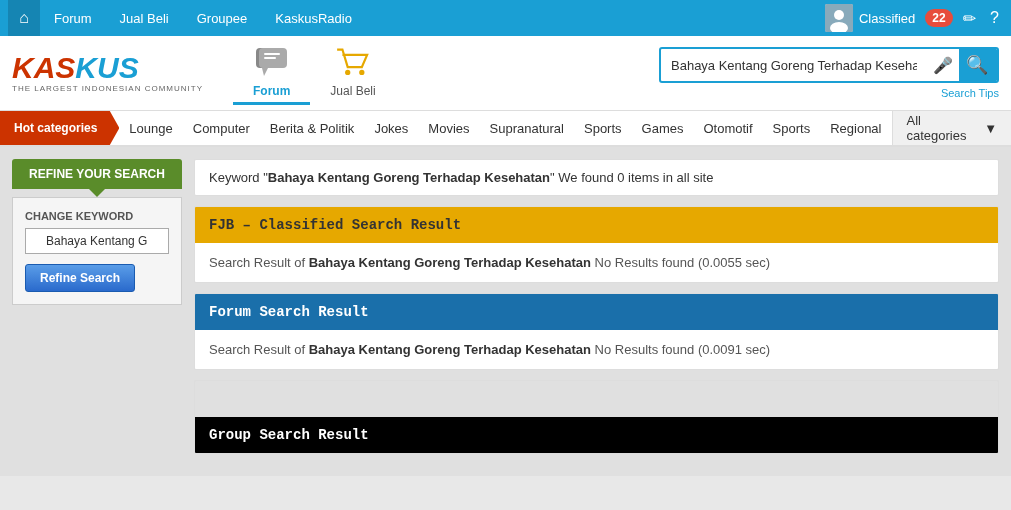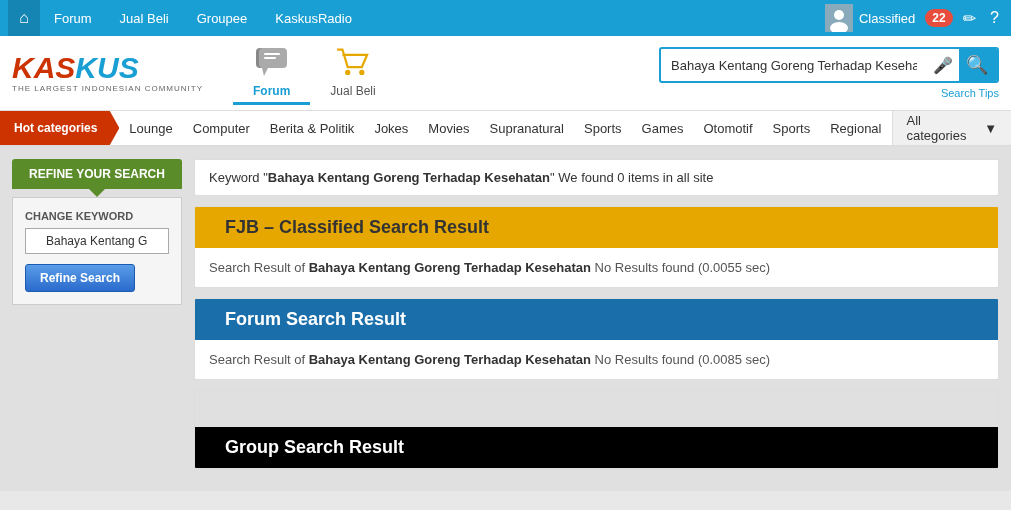--- a/index.html
+++ b/index.html
@@ -277,24 +277,25 @@
     }
     .result-info-bar strong { font-weight: bold; }
 
     .result-section {
       border: 1px solid #ddd;
       border-radius: 2px;
       margin-bottom: 10px;
       overflow: hidden;
     }
     .result-section-header {
-      padding: 10px 30px;
-      color: #fff;
-      font-size: 18px;
-      font-weight: bold;
+      padding: 10px 14px;
+      color: #fff;
+      font-size: 14px;
+      font-weight: bold;
+      font-family: Liberation Mono, monospace;
     }
     .result-section-header.fjb { background: #e6a800; color: #333; }
     .result-section-header.forum { background: #1a6faa; }
     .result-section-header.group { background: #000000; margin-top: 36px; }
     .result-section-body {
       background: #fff;
       padding: 12px 14px;
       font-size: 13px;
       color: #555;
     }
@@ -440,21 +441,21 @@
     <div class="result-section">
       <div class="result-section-header fjb">FJB – Classified Search Result</div>
       <div class="result-section-body">
         <span>Search Result of </span><strong>Bahaya Kentang Goreng Terhadap Kesehatan</strong><span>  No Results found (0.0055 sec)</span>
       </div>
     </div>
 
     <div class="result-section">
       <div class="result-section-header forum">Forum Search Result</div>
       <div class="result-section-body">
-        <span>Search Result of </span><strong>Bahaya Kentang Goreng Terhadap Kesehatan</strong><span> No Results found (0.0085 sec)</span>
+        <span>Search Result of </span><strong>Bahaya Kentang Goreng Terhadap Kesehatan</strong><span> No Results found (0.0091 sec)</span>
       </div>
     </div>
 
     <div class="result-section">
       <div class="result-section-header group">Group Search Result</div>
     </div>
   </div>
 </div>
 
 </body></html>

